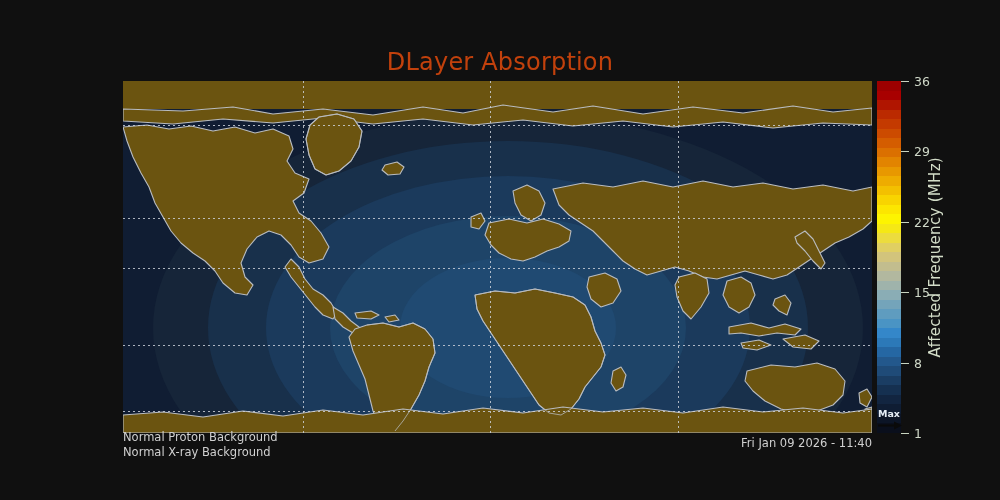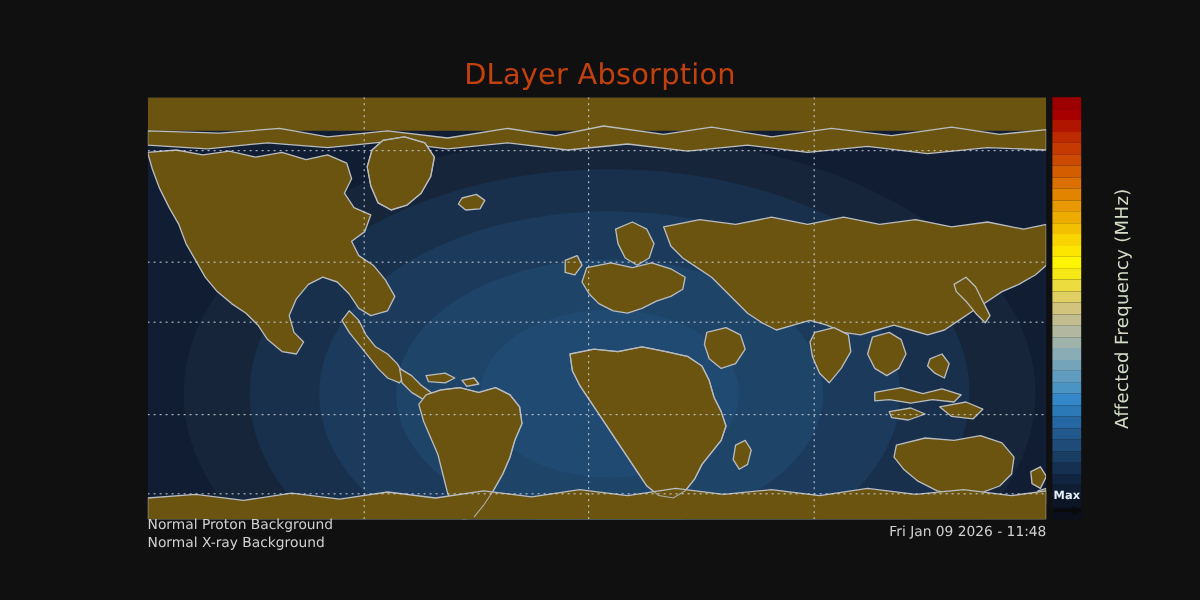--- a/index.html
+++ b/index.html
@@ -242,30 +242,44 @@
         <div class="cb-band" style="height: 9.51351px; background: rgb(35, 88, 140);"></div>
         <div class="cb-band" style="height: 9.51351px; background: rgb(31, 75, 120);"></div>
         <div class="cb-band" style="height: 9.51351px; background: rgb(26, 61, 99);"></div>
         <div class="cb-band" style="height: 9.51351px; background: rgb(21, 48, 80);"></div>
         <div class="cb-band" style="height: 9.51351px; background: rgb(18, 37, 64);"></div>
         <div class="cb-band" style="height: 9.51351px; background: rgb(15, 29, 51);"></div>
         <div class="cb-band" style="height: 9.51351px; background: rgb(12, 21, 38);"></div>
         <div class="cb-band" style="height: 9.51351px; background: rgb(10, 15, 28);"></div>
       </div>
   </div>
+  <div id="cbar-ticks" style="position:absolute;left:901px;top:81px;width:90px;height:352px;">
+      <div class="cb-tick" style="top: 0px;"></div>
+      <div class="cb-tlabel" style="top: 0px;">36</div>
+      <div class="cb-tick" style="top: 70.4px;"></div>
+      <div class="cb-tlabel" style="top: 70.4px;">29</div>
+      <div class="cb-tick" style="top: 140.8px;"></div>
+      <div class="cb-tlabel" style="top: 140.8px;">22</div>
+      <div class="cb-tick" style="top: 211.2px;"></div>
+      <div class="cb-tlabel" style="top: 211.2px;">15</div>
+      <div class="cb-tick" style="top: 281.6px;"></div>
+      <div class="cb-tlabel" style="top: 281.6px;">8</div>
+      <div class="cb-tick" style="top: 352px;"></div>
+      <div class="cb-tlabel" style="top: 352px;">1</div>
+    </div>
 
   <div id="max-marker" style="top: 409.931px;">
     <span class="mx-label">Max</span>
     <svg class="mx-arrow" viewBox="0 0 24 9">
       <line x1="0" y1="4.5" x2="17" y2="4.5" stroke="#0a0a0a" stroke-width="2.2"></line>
       <polygon points="16,0.5 24,4.5 16,8.5" fill="#0a0a0a"></polygon>
     </svg>
   </div>
 
   <div id="cbar-axis-label">
     <span>Affected Frequency (MHz)</span>
   </div>
 
   <div class="note" id="note-proton">Normal Proton Background</div>
   <div class="note" id="note-xray">Normal X-ray Background</div>
-  <div id="timestamp">Fri Jan 09 2026 - 11:48</div>
+  <div id="timestamp">Fri Jan 09 2026 - 11:40</div>
 
 </div>
 
 </body></html>

